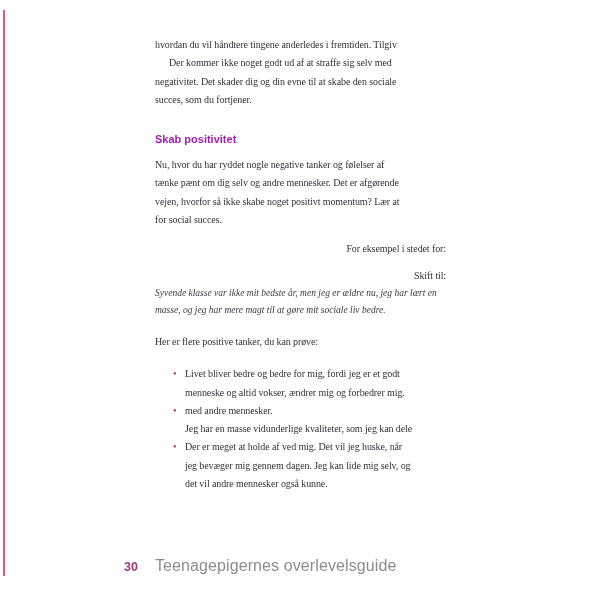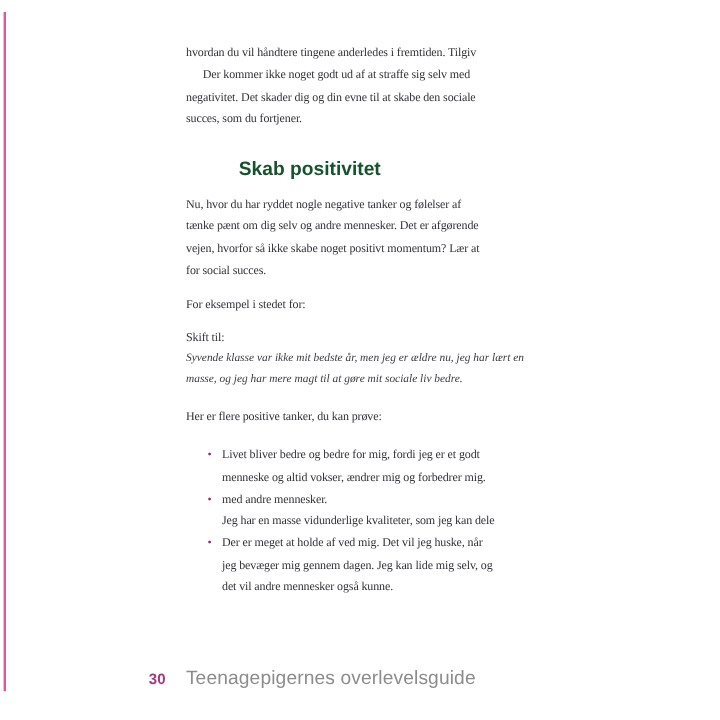--- a/index.html
+++ b/index.html
@@ -21,29 +21,28 @@
     position:absolute;
     left:155px;top:36px;
     width:291px;
   }
   .block{font-size:10px;line-height:18.3px;letter-spacing:-0.1px;}
   .line{white-space:nowrap;}
   .line.ind{text-indent:14px;}
   .heading{
     font-family:"Liberation Sans", sans-serif;
     font-weight:bold;
-    font-size:16px;
-    color:#14532d;
+    font-size:11px;
+    color:#a21caf;
     margin-top:24px;
     margin-bottom:11px;
     letter-spacing:0;
-    margin-left:44px;
   }
   .para2{margin-bottom:11px;}
-  .label{margin-top:8px;}
+  .label{margin-top:8px;text-align:right;}
   .italicblock{
     font-style:italic;
     font-size:9.5px;
     line-height:17px;
     color:#3a3944;
     letter-spacing:0;
   }
   .gap14{margin-top:14px;}
   .bullets{
     margin-top:14px;

